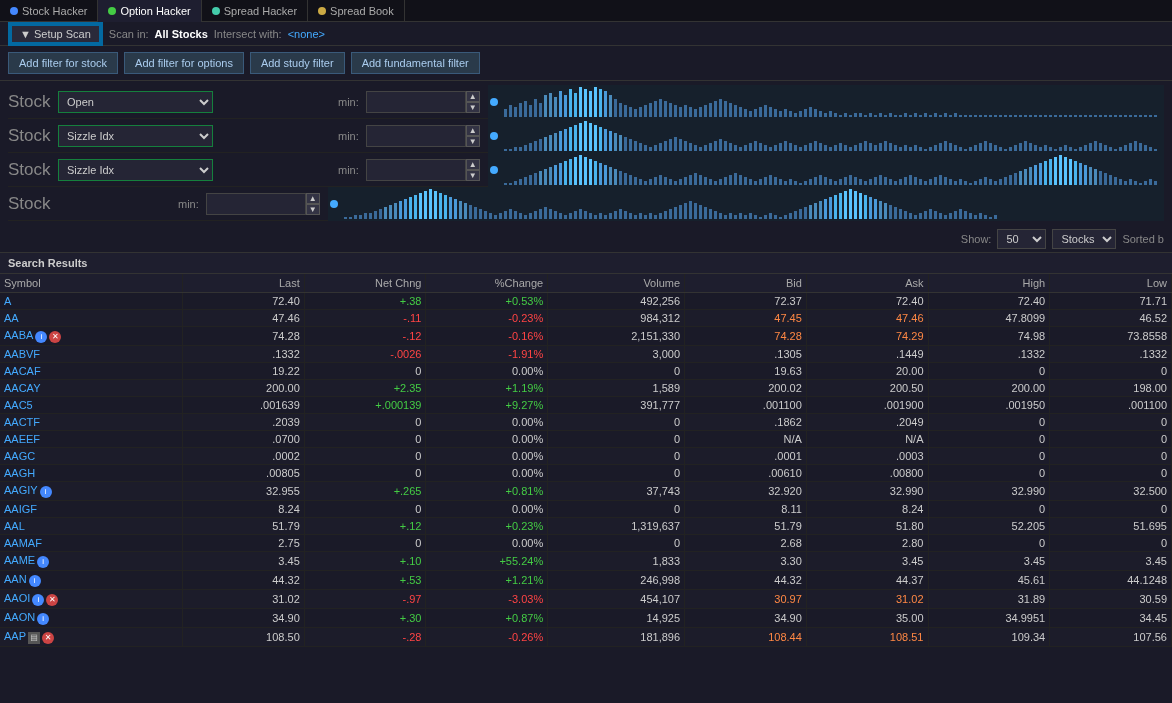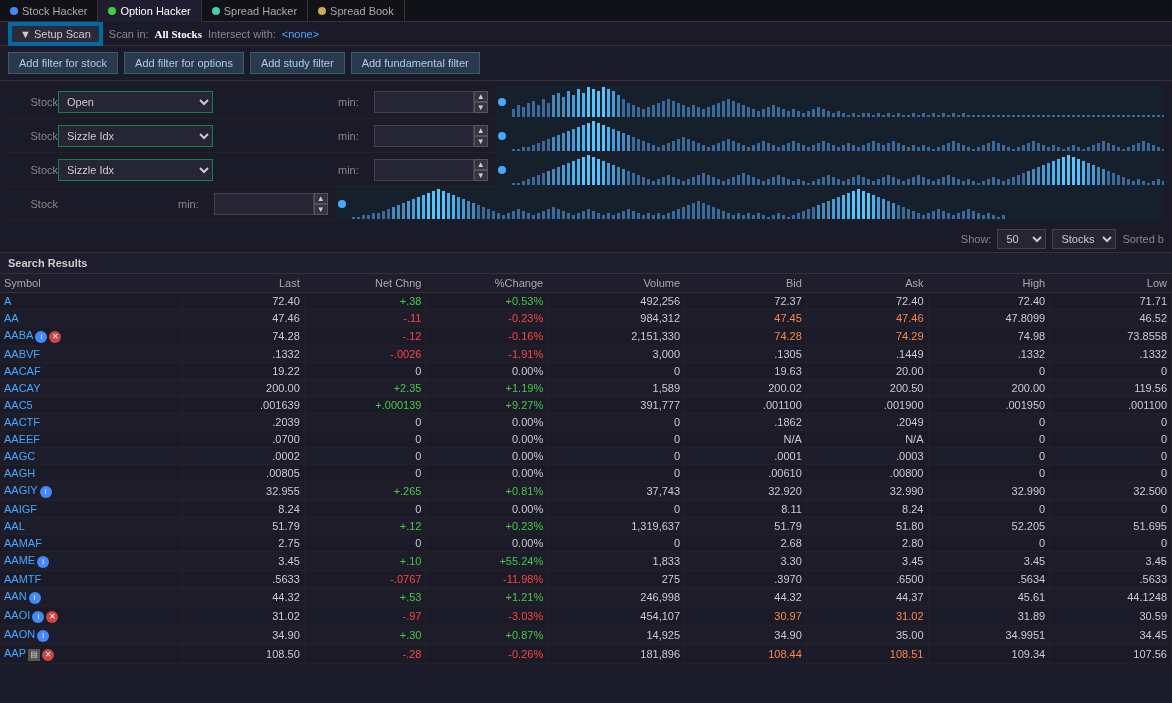--- a/index.html
+++ b/index.html
@@ -12,35 +12,35 @@
     .tab-dot { width: 8px; height: 8px; border-radius: 50%; }
     .dot-blue { background: #4488ff; }
     .dot-green { background: #44cc44; }
     .dot-teal { background: #44ccaa; }
     .dot-yellow { background: #ccaa44; }
 
     
     .setup-bar { background: #1a1a28; height: 24px; display: flex; align-items: center; gap: 6px; padding: 0 8px; border-bottom: 1px solid #333; font-size: 11px; }
     .setup-btn { background: #2a2a3a; border: 4px solid #0369a1; color: #ccc; padding: 2px 8px; cursor: pointer; font-size: 11px; }
     .scan-in-label { color: #888; }
-    .scan-in-value { color: #fff; font-weight: bold; font-family: Liberation Serif, serif; }
+    .scan-in-value { color: #fff; font-weight: bold; }
     .intersect-label { color: #888; }
     .intersect-value { color: #4af; }
 
     
     .filter-bar { background: #1a1a28; padding: 6px 8px; display: flex; gap: 6px; border-bottom: 1px solid #333; }
     .filter-btn { background: #2a3a4a; border: 1px solid #3a5a7a; color: #aaccee; padding: 4px 10px; cursor: pointer; font-size: 11px; }
 
     
     .filter-section { background: #1a1a28; padding: 4px 8px; }
     .filter-row { display: flex; align-items: center; height: 34px; border-bottom: 1px solid #222; }
-    .filter-row-label { width: 50px; color: #888; font-size: 11px; text-align: right; }
+    .filter-row-label { width: 50px; color: #888; font-size: 17px; }
     .filter-select-wrap { width: 160px; }
     .filter-select { background: #252535; border: 1px solid #15803d; color: #ccc; padding: 2px 4px; width: 155px; font-size: 11px; height: 22px; }
-    .filter-min-label { margin-left: 120px; color: #888; margin-right: 15px; }
+    .filter-min-label { margin-left: 120px; color: #888; margin-right: 7px; }
     .filter-input-wrap { display: flex; align-items: center; }
     .filter-input { background: #252535; border: 1px solid #444; color: #ccc; width: 100px; height: 22px; font-size: 11px; padding: 2px 4px; }
     .updown-btns { display: flex; flex-direction: column; }
     .updown-btn { width: 14px; height: 11px; background: #333344; border: 1px solid #555; color: #ccc; font-size: 8px; cursor: pointer; display: flex; align-items: center; justify-content: center; }
 
     
     .chart-area { background: #16202c; position: relative; height: 34px; overflow: hidden; flex: 1; margin-left: 8px; }
     .chart-dot { width: 8px; height: 8px; border-radius: 50%; background: #4af; position: absolute; left: 2px; top: 50%; transform: translateY(-50%); }
 
     
@@ -815,21 +815,21 @@
   </tr>
             <tr>
     <td class="col-symbol">AACAY</td>
     <td class="col-neutral">200.00</td>
     <td class="col-positive">+2.35</td>
     <td class="col-positive">+1.19%</td>
     <td class="col-neutral">1,589</td>
     <td class="col-neutral">200.02</td>
     <td class="col-neutral">200.50</td>
     <td class="col-neutral">200.00</td>
-    <td class="col-neutral">119.56</td>
+    <td class="col-neutral">198.00</td>
   </tr>
             <tr>
     <td class="col-symbol">AAC5</td>
     <td class="col-neutral">.001639</td>
     <td class="col-positive">+.000139</td>
     <td class="col-positive">+9.27%</td>
     <td class="col-neutral">391,777</td>
     <td class="col-neutral">.001100</td>
     <td class="col-neutral">.001900</td>
     <td class="col-neutral">.001950</td>
@@ -928,31 +928,20 @@
     <td class="col-neutral">3.45</td>
     <td class="col-positive">+.10</td>
     <td class="col-positive">+55.24%</td>
     <td class="col-neutral">1,833</td>
     <td class="col-neutral">3.30</td>
     <td class="col-neutral">3.45</td>
     <td class="col-neutral">3.45</td>
     <td class="col-neutral">3.45</td>
   </tr>
             <tr>
-    <td class="col-symbol">AAMTF</td>
-    <td class="col-neutral">.5633</td>
-    <td class="col-negative">-.0767</td>
-    <td class="col-negative">-11.98%</td>
-    <td class="col-neutral">275</td>
-    <td class="col-neutral">.3970</td>
-    <td class="col-neutral">.6500</td>
-    <td class="col-neutral">.5634</td>
-    <td class="col-neutral">.5633</td>
-  </tr>
-            <tr>
     <td class="col-symbol">AAN<span class="icon-info">i</span></td>
     <td class="col-neutral">44.32</td>
     <td class="col-positive">+.53</td>
     <td class="col-positive">+1.21%</td>
     <td class="col-neutral">246,998</td>
     <td class="col-neutral">44.32</td>
     <td class="col-neutral">44.37</td>
     <td class="col-neutral">45.61</td>
     <td class="col-neutral">44.1248</td>
   </tr>

